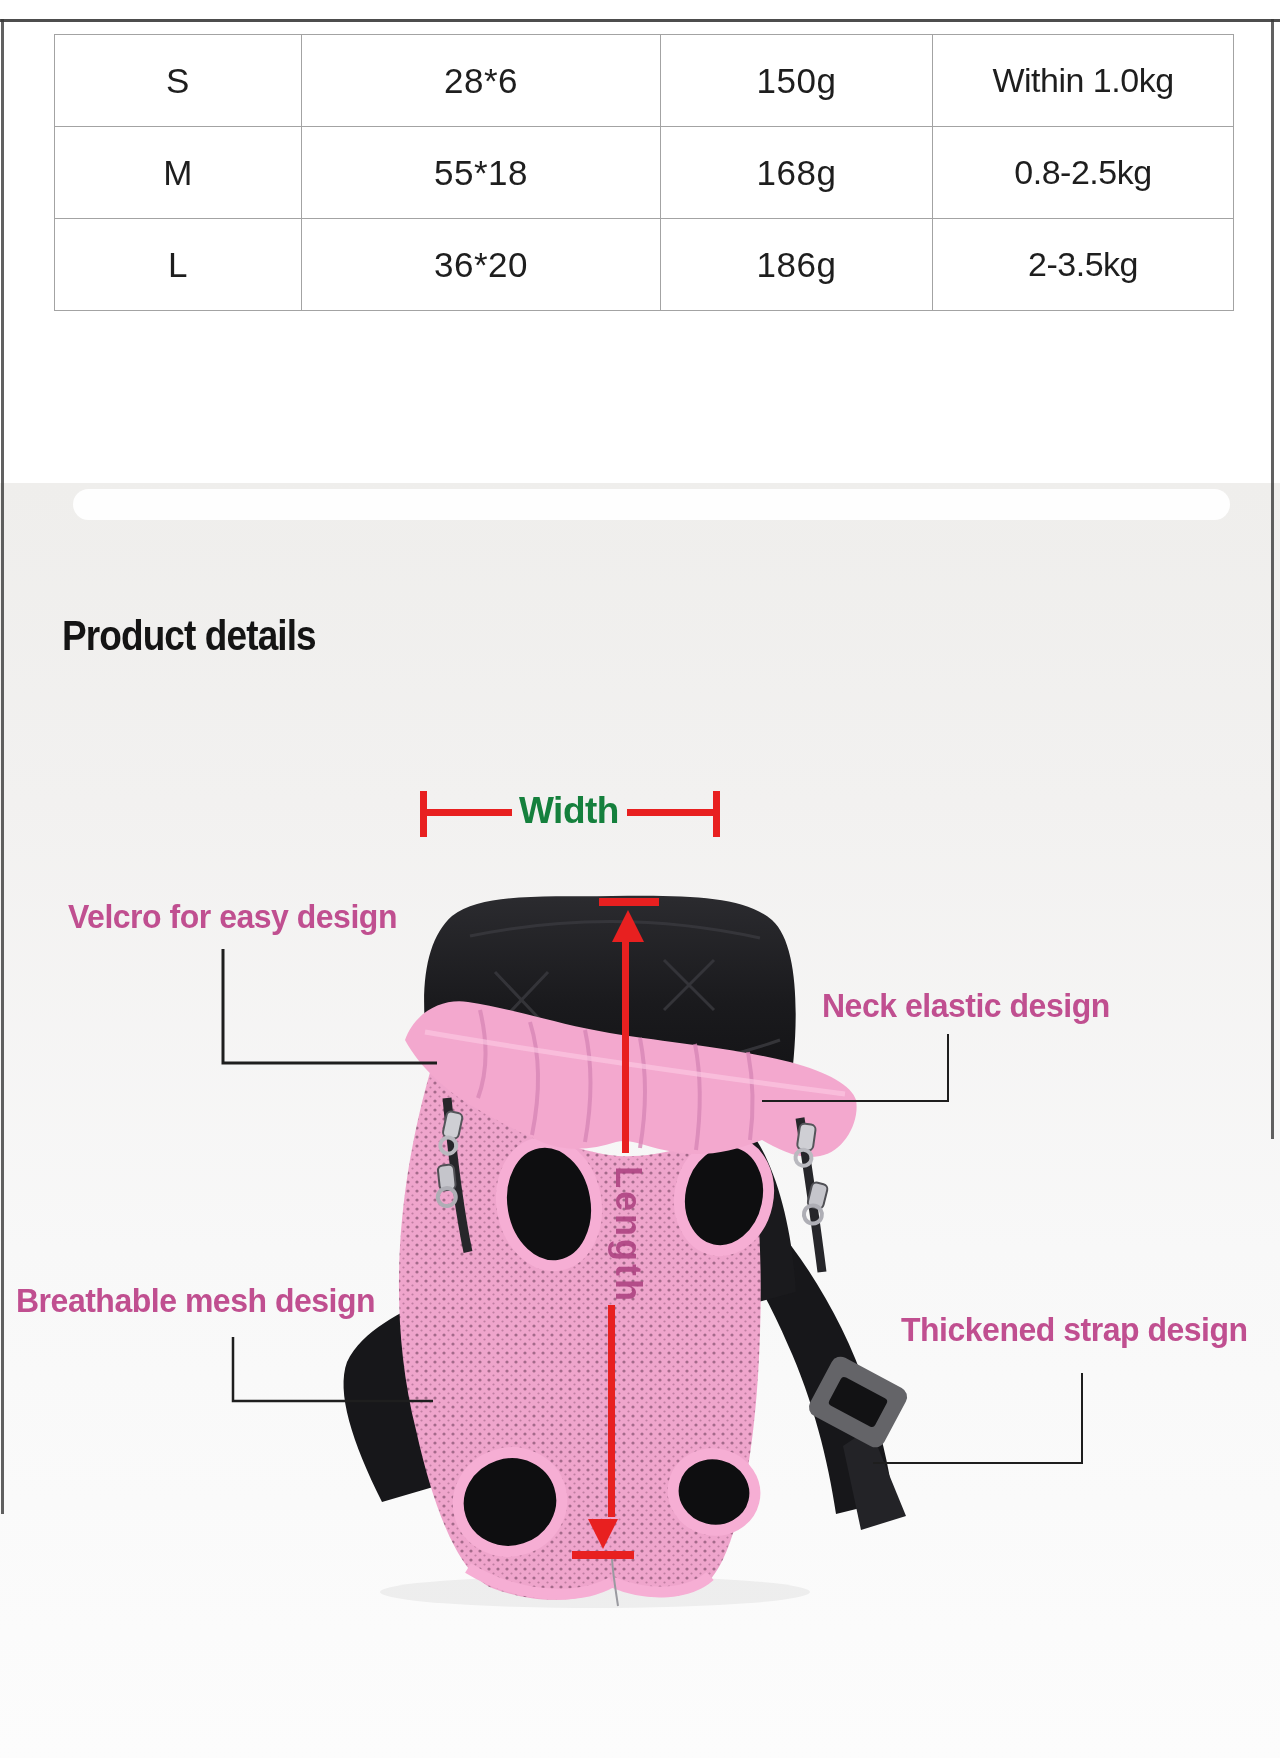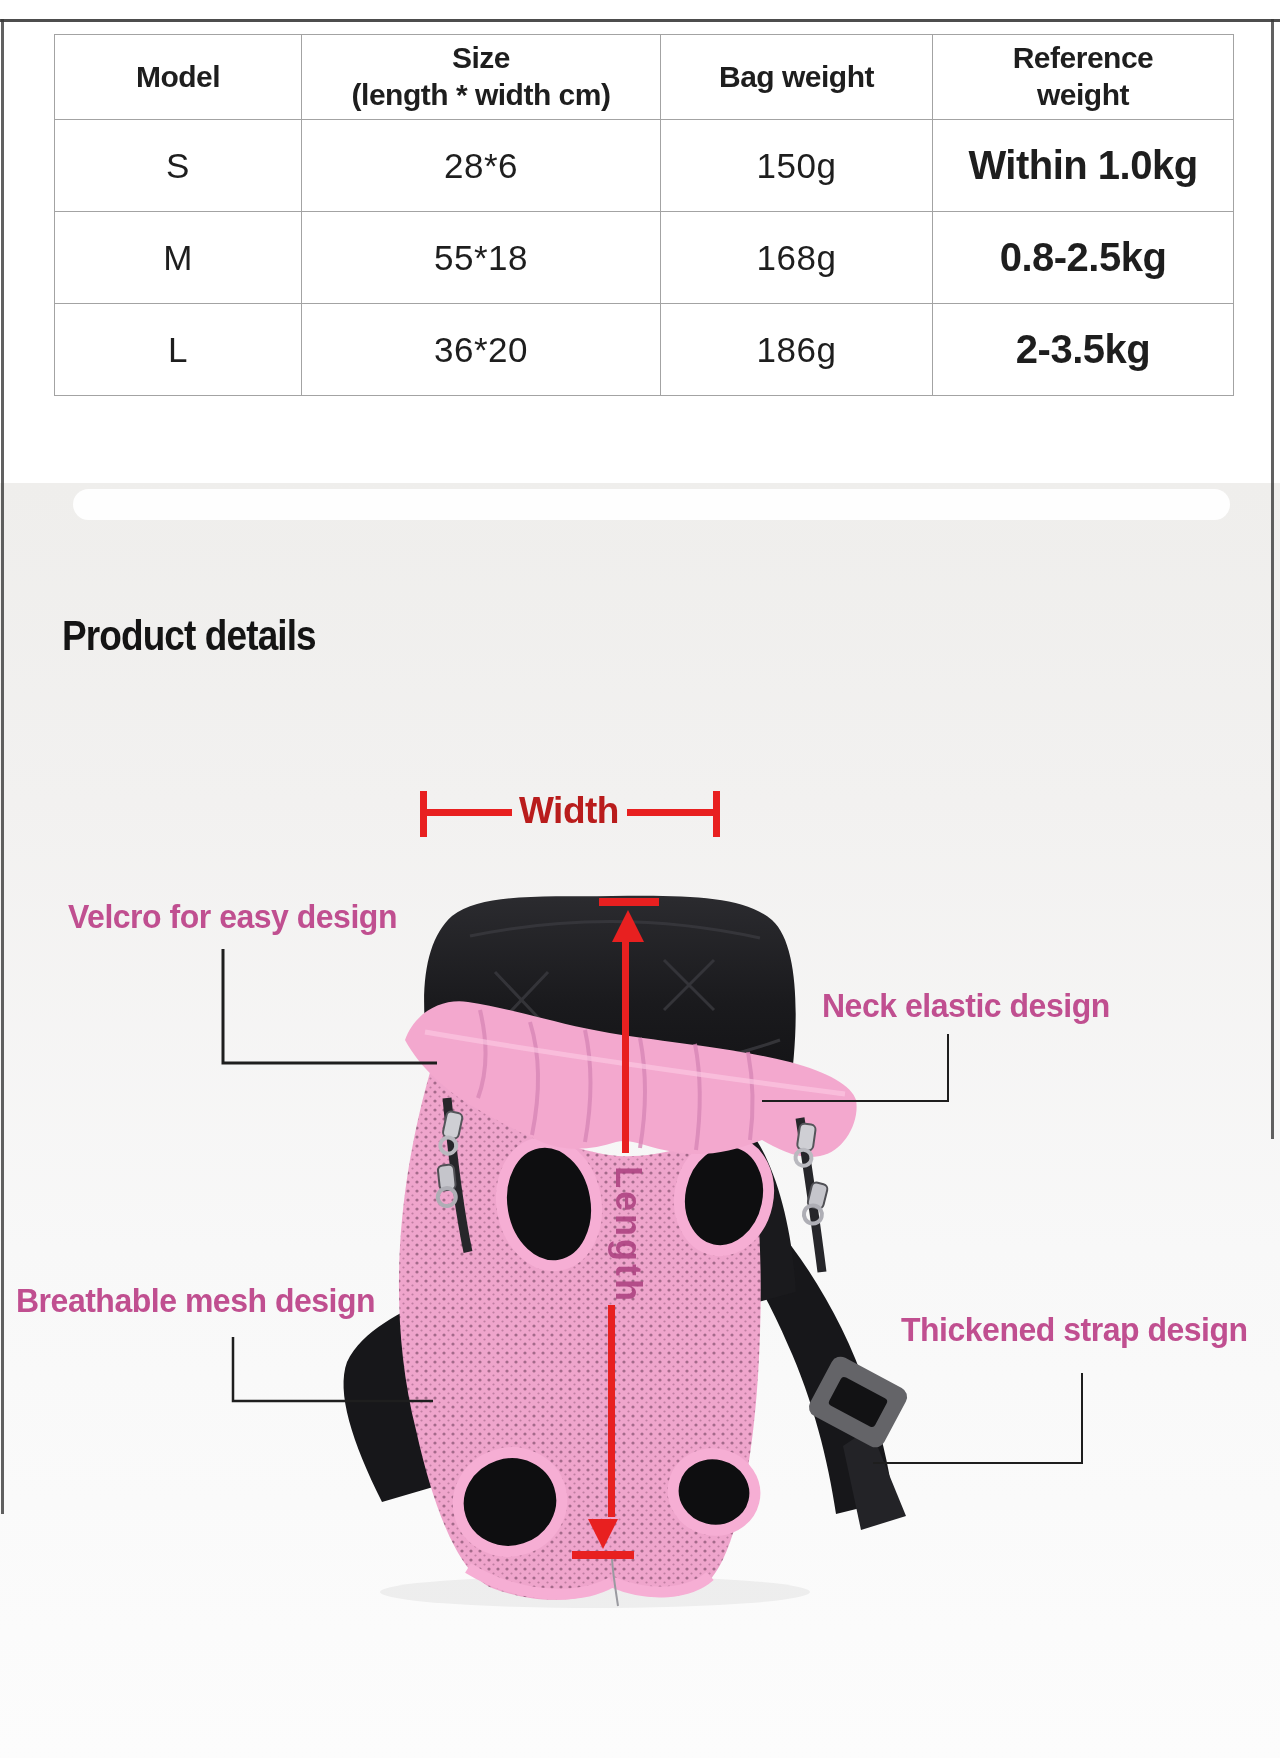--- a/index.html
+++ b/index.html
@@ -21,21 +21,21 @@
     border:1px solid #a3a3a3;background:#fff;text-align:center;vertical-align:middle;
     padding:0;color:#1e1e1e;overflow:hidden;
   }
   .size-table th{height:84px;font-size:30px;font-weight:bold;line-height:1.22;letter-spacing:-0.5px;}
   .size-table td{height:91px;}
   .size-table .c-model{width:247px;}
   .size-table .c-size{width:359px;}
   .size-table .c-weight{width:272px;}
   .size-table .c-ref{width:301px;}
   td.cell-plain{font-size:35px;font-weight:400;letter-spacing:0.5px;}
-  td.cell-bold{font-size:40px;font-weight:bold;letter-spacing:-0.5px;}
+  td.cell-bold{font-size:34px;font-weight:normal;letter-spacing:-0.5px;}
 
   
   .gray-section{
     position:absolute;left:0;top:483px;width:1280px;height:1275px;
     background:linear-gradient(180deg,#efeeec 0%,#f2f1f0 25%,#f8f8f8 60%,#fcfcfc 100%);
   }
   .white-band{
     position:absolute;left:73px;top:489px;width:1157px;height:31px;
     background:rgba(255,255,255,.92);border-radius:16px;
   }
@@ -53,46 +53,34 @@
     position:absolute;font-size:34px;font-weight:bold;color:#c04f90;
     letter-spacing:-0.5px;transform:scaleX(.94);transform-origin:left center;
     white-space:nowrap;line-height:1;
   }
   .lbl-velcro{left:68px;top:899px;}
   .lbl-neck{left:822px;top:988px;}
   .lbl-mesh{left:16px;top:1283px;}
   .lbl-strap{left:901px;top:1312px;}
   .lbl-width{
     position:absolute;left:519px;top:792px;font-size:37px;font-weight:bold;
-    color:#b91c1c;letter-spacing:-0.5px;white-space:nowrap;line-height:1;
+    color:#15803d;letter-spacing:-0.5px;white-space:nowrap;line-height:1;
   }
 </style>
 </head>
 <body>
 
 <table class="size-table">
   <colgroup>
     <col class="c-model">
       <col class="c-size">
       <col class="c-weight">
       <col class="c-ref">
   </colgroup>
   <tbody>
-      <tr>
-    <th><span>Model</span></th>
-    <th>
-      <span>Size</span><br>
-      <span>(length * width cm)</span>
-    </th>
-    <th><span>Bag weight</span></th>
-    <th>
-      <span>Reference</span><br>
-      <span>weight</span>
-    </th>
-  </tr>
   <tr>
     <td class="cell-plain">S</td>
     <td class="cell-plain">28*6</td>
     <td class="cell-plain">150g</td>
     <td class="cell-bold">Within 1.0kg</td>
   </tr>
   <tr>
     <td class="cell-plain">M</td>
     <td class="cell-plain">55*18</td>
     <td class="cell-plain">168g</td>

